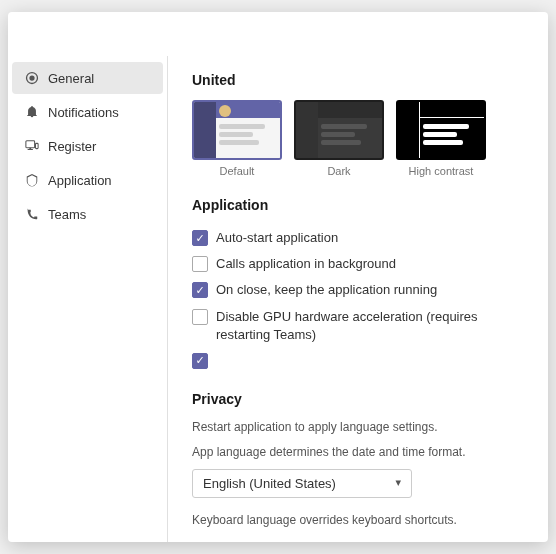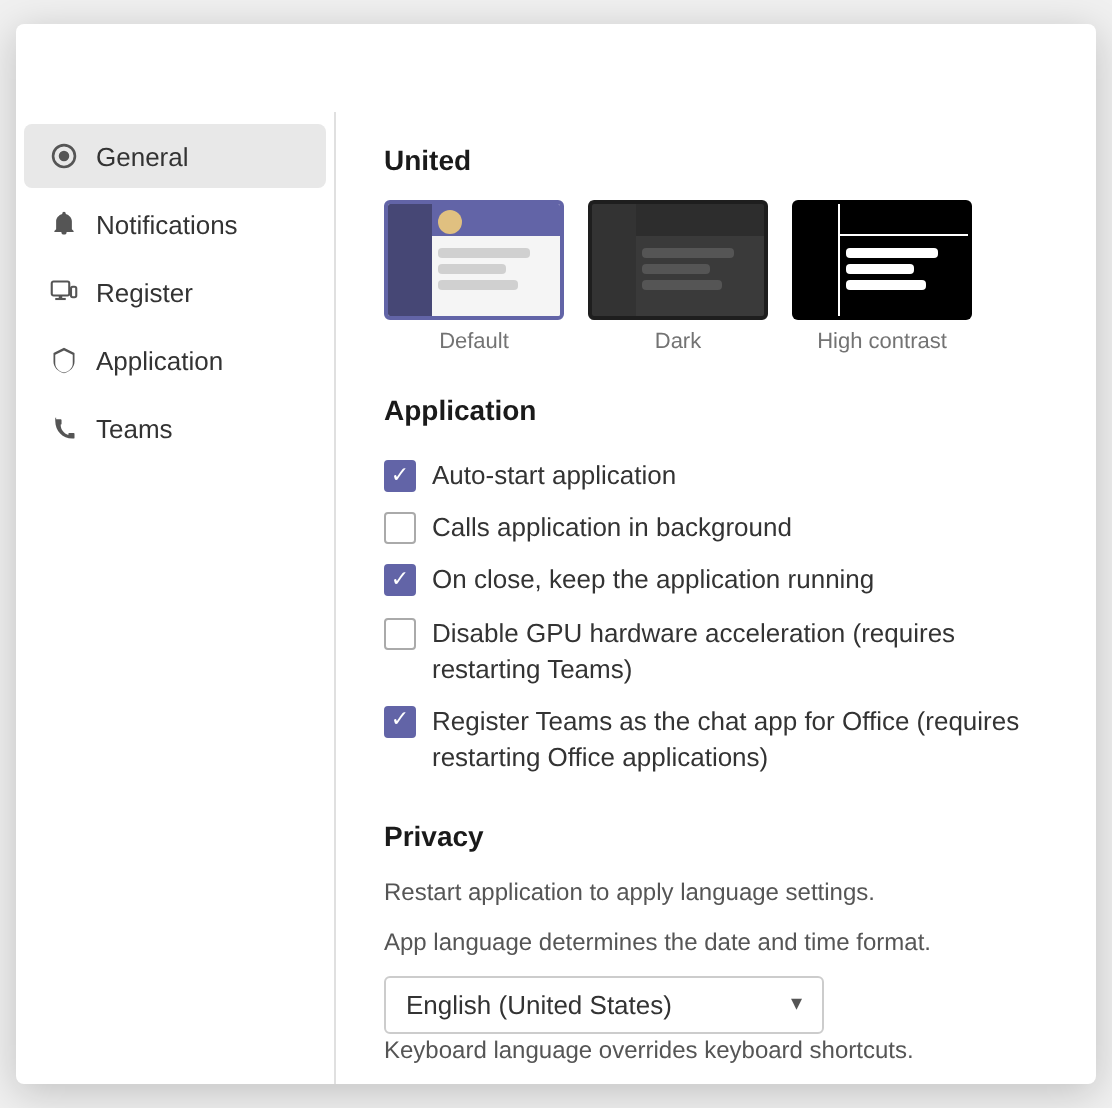--- a/index.html
+++ b/index.html
@@ -222,20 +222,21 @@
 
     
     .lang-section {}
     .lang-desc {
       font-size: 12px;
       color: #555;
       margin-bottom: 8px;
       line-height: 1.4;
     }
     .lang-select-wrap {
+      margin-bottom: 14px;
     }
     .lang-select {
       display: flex;
       align-items: flex-start;
       justify-content: space-between;
       border: 1px solid #ccc;
       border-radius: 3px;
       padding: 6px 10px;
       cursor: pointer;
       background: #fff;
@@ -369,21 +370,20 @@
             <span class="checkbox-label">On close, keep the application running</span>
           </div>
           <div class="checkbox-row">
             <div class="checkbox-box"></div>
             <span class="checkbox-label">Disable GPU hardware acceleration (requires restarting Teams)</span>
           </div>
           <div class="checkbox-row">
             <div class="checkbox-box checked">
               <span class="checkbox-check">✓</span>
             </div>
-            <span class="checkbox-label">Register Teams as the chat app for Office (requires restarting Office applications)</span>
           </div>
         </div>
         <div class="lang-section">
           <div class="section-title">Privacy</div>
           <div class="lang-desc">Restart application to apply language settings.</div>
           <div class="lang-select-wrap">
             <div class="lang-desc">App language determines the date and time format.</div>
             <div class="lang-select">
   <span>English (United States)</span>
   <span class="chevron-down">▾</span>

